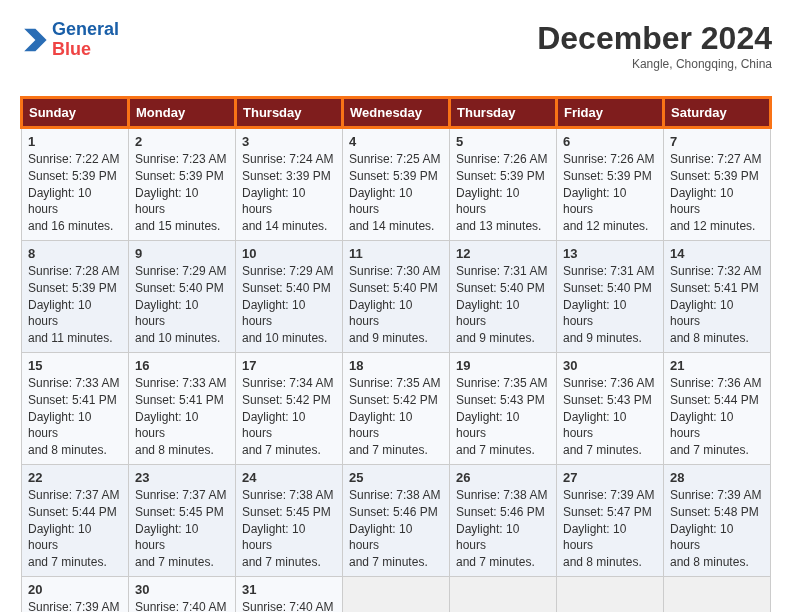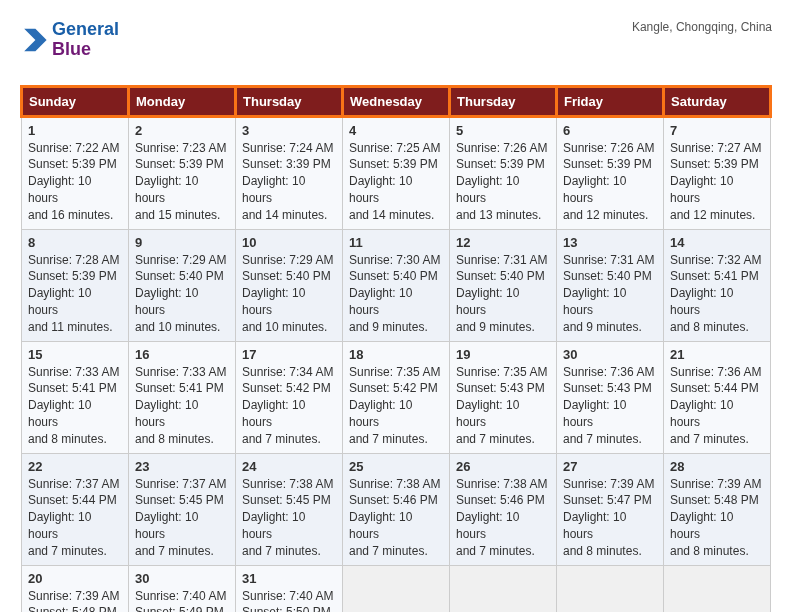--- a/index.html
+++ b/index.html
@@ -92,24 +92,25 @@
   </style>
 </head>
 <body>
 
 <div class="header">
   <div class="logo">
     <svg class="logo-icon" viewBox="0 0 40 40">
       <polygon points="22,4 38,20 22,36 6,36 22,20 6,4" fill="#2a6db5"></polygon>
     </svg>
     <div class="logo-text">
-      <span>General</span><br><span style="color:#701a75">Blue</span>
+      <span>General</span><br><span style="color:#ef4444">Blue</span>
     </div>
   </div>
   <div class="title-block">
+    <div class="month-year">December 2024</div>
     <div class="location">Kangle, Chongqing, China</div>
   </div>
 </div>
 
 <table>
   <thead>
     <tr>
     <th>Sunday</th>
         <th>Monday</th>
         <th>Thursday</th>

